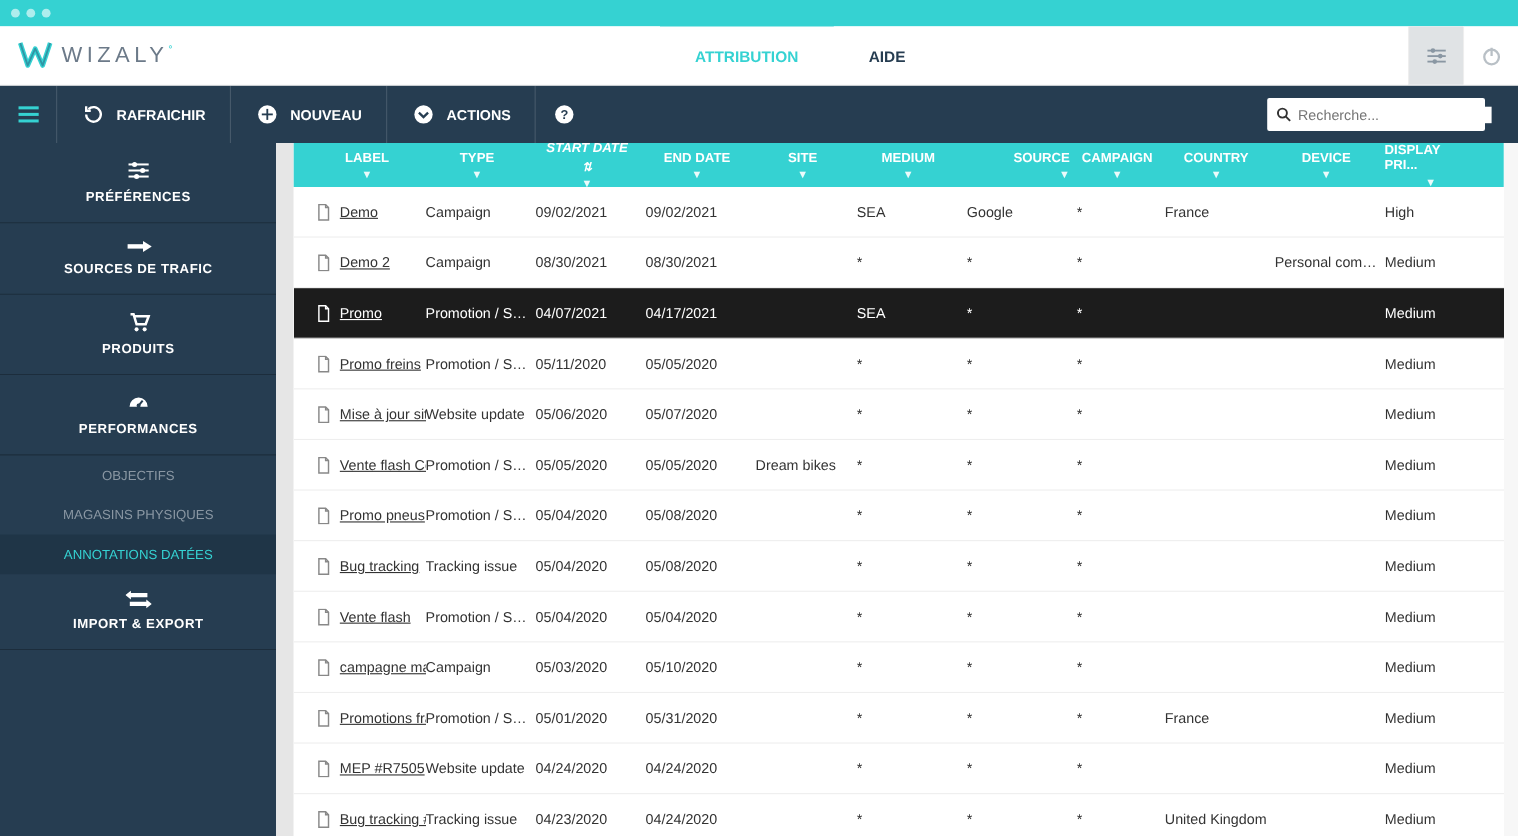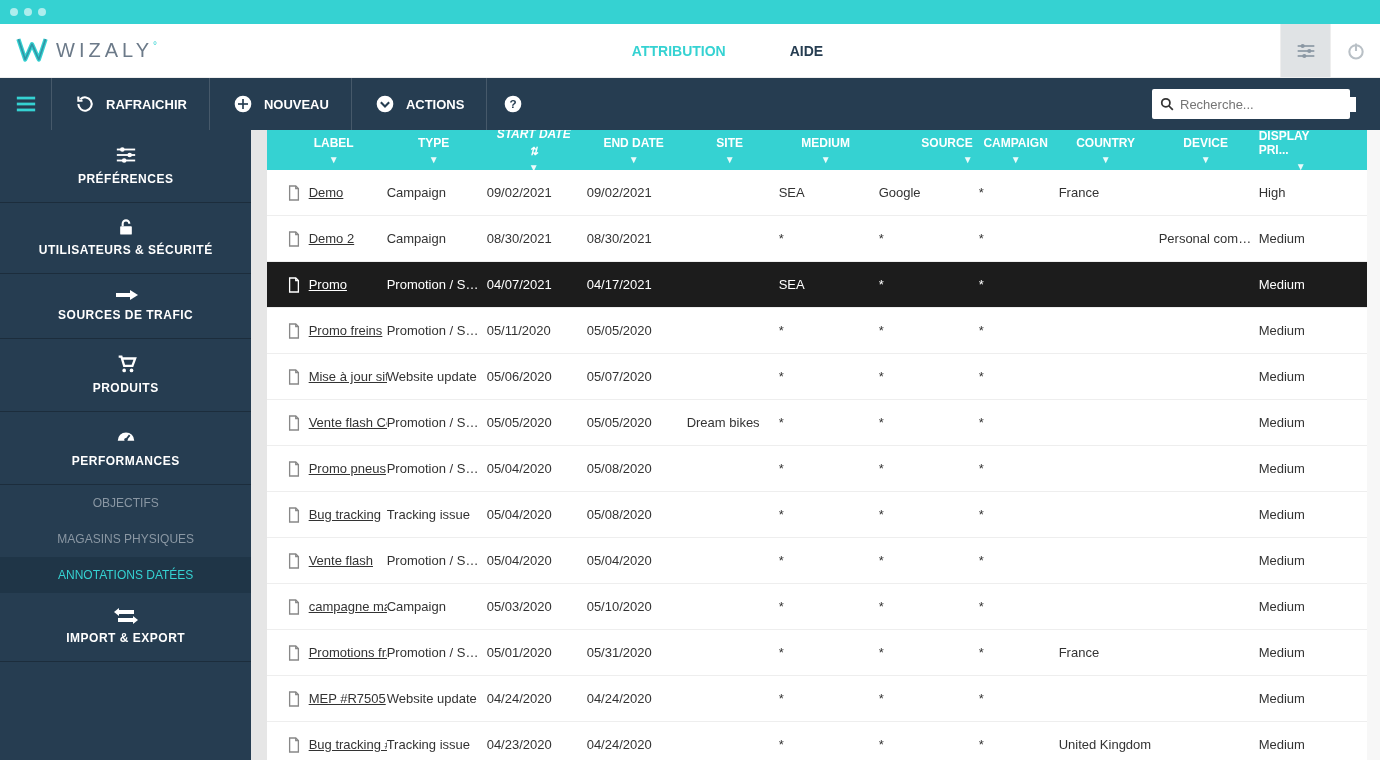--- a/index.html
+++ b/index.html
@@ -189,29 +189,20 @@
             <rect x="2" y="17" width="20" height="2"></rect>
             <circle cx="8" cy="6" r="2.5"></circle>
             <circle cx="16" cy="12" r="2.5"></circle>
             <circle cx="10" cy="18" r="2.5"></circle>
           </svg>
         </span>
         <span class="label">PRÉFÉRENCES</span>
       </div>
       <div class="sidebar-item">
         <span class="icon">
-          <svg width="20" height="20" viewBox="0 0 24 24" fill="#fff">
-            <rect x="5" y="11" width="14" height="10" rx="1"></rect>
-            <path d="M8 11 V8 a4 4 0 0 1 8 0" fill="none" stroke="#fff" stroke-width="2.5"></path>
-          </svg>
-        </span>
-        <span class="label">UTILISATEURS &amp; SÉCURITÉ</span>
-      </div>
-      <div class="sidebar-item">
-        <span class="icon">
           <svg width="24" height="14" viewBox="0 0 24 14" fill="#fff">
             <rect x="2" y="5" width="16" height="4"></rect>
             <polygon points="16,2 24,7 16,12"></polygon>
           </svg>
         </span>
         <span class="label">SOURCES DE TRAFIC</span>
       </div>
       <div class="sidebar-item">
         <span class="icon">
           <svg width="22" height="22" viewBox="0 0 24 24" fill="#fff">

